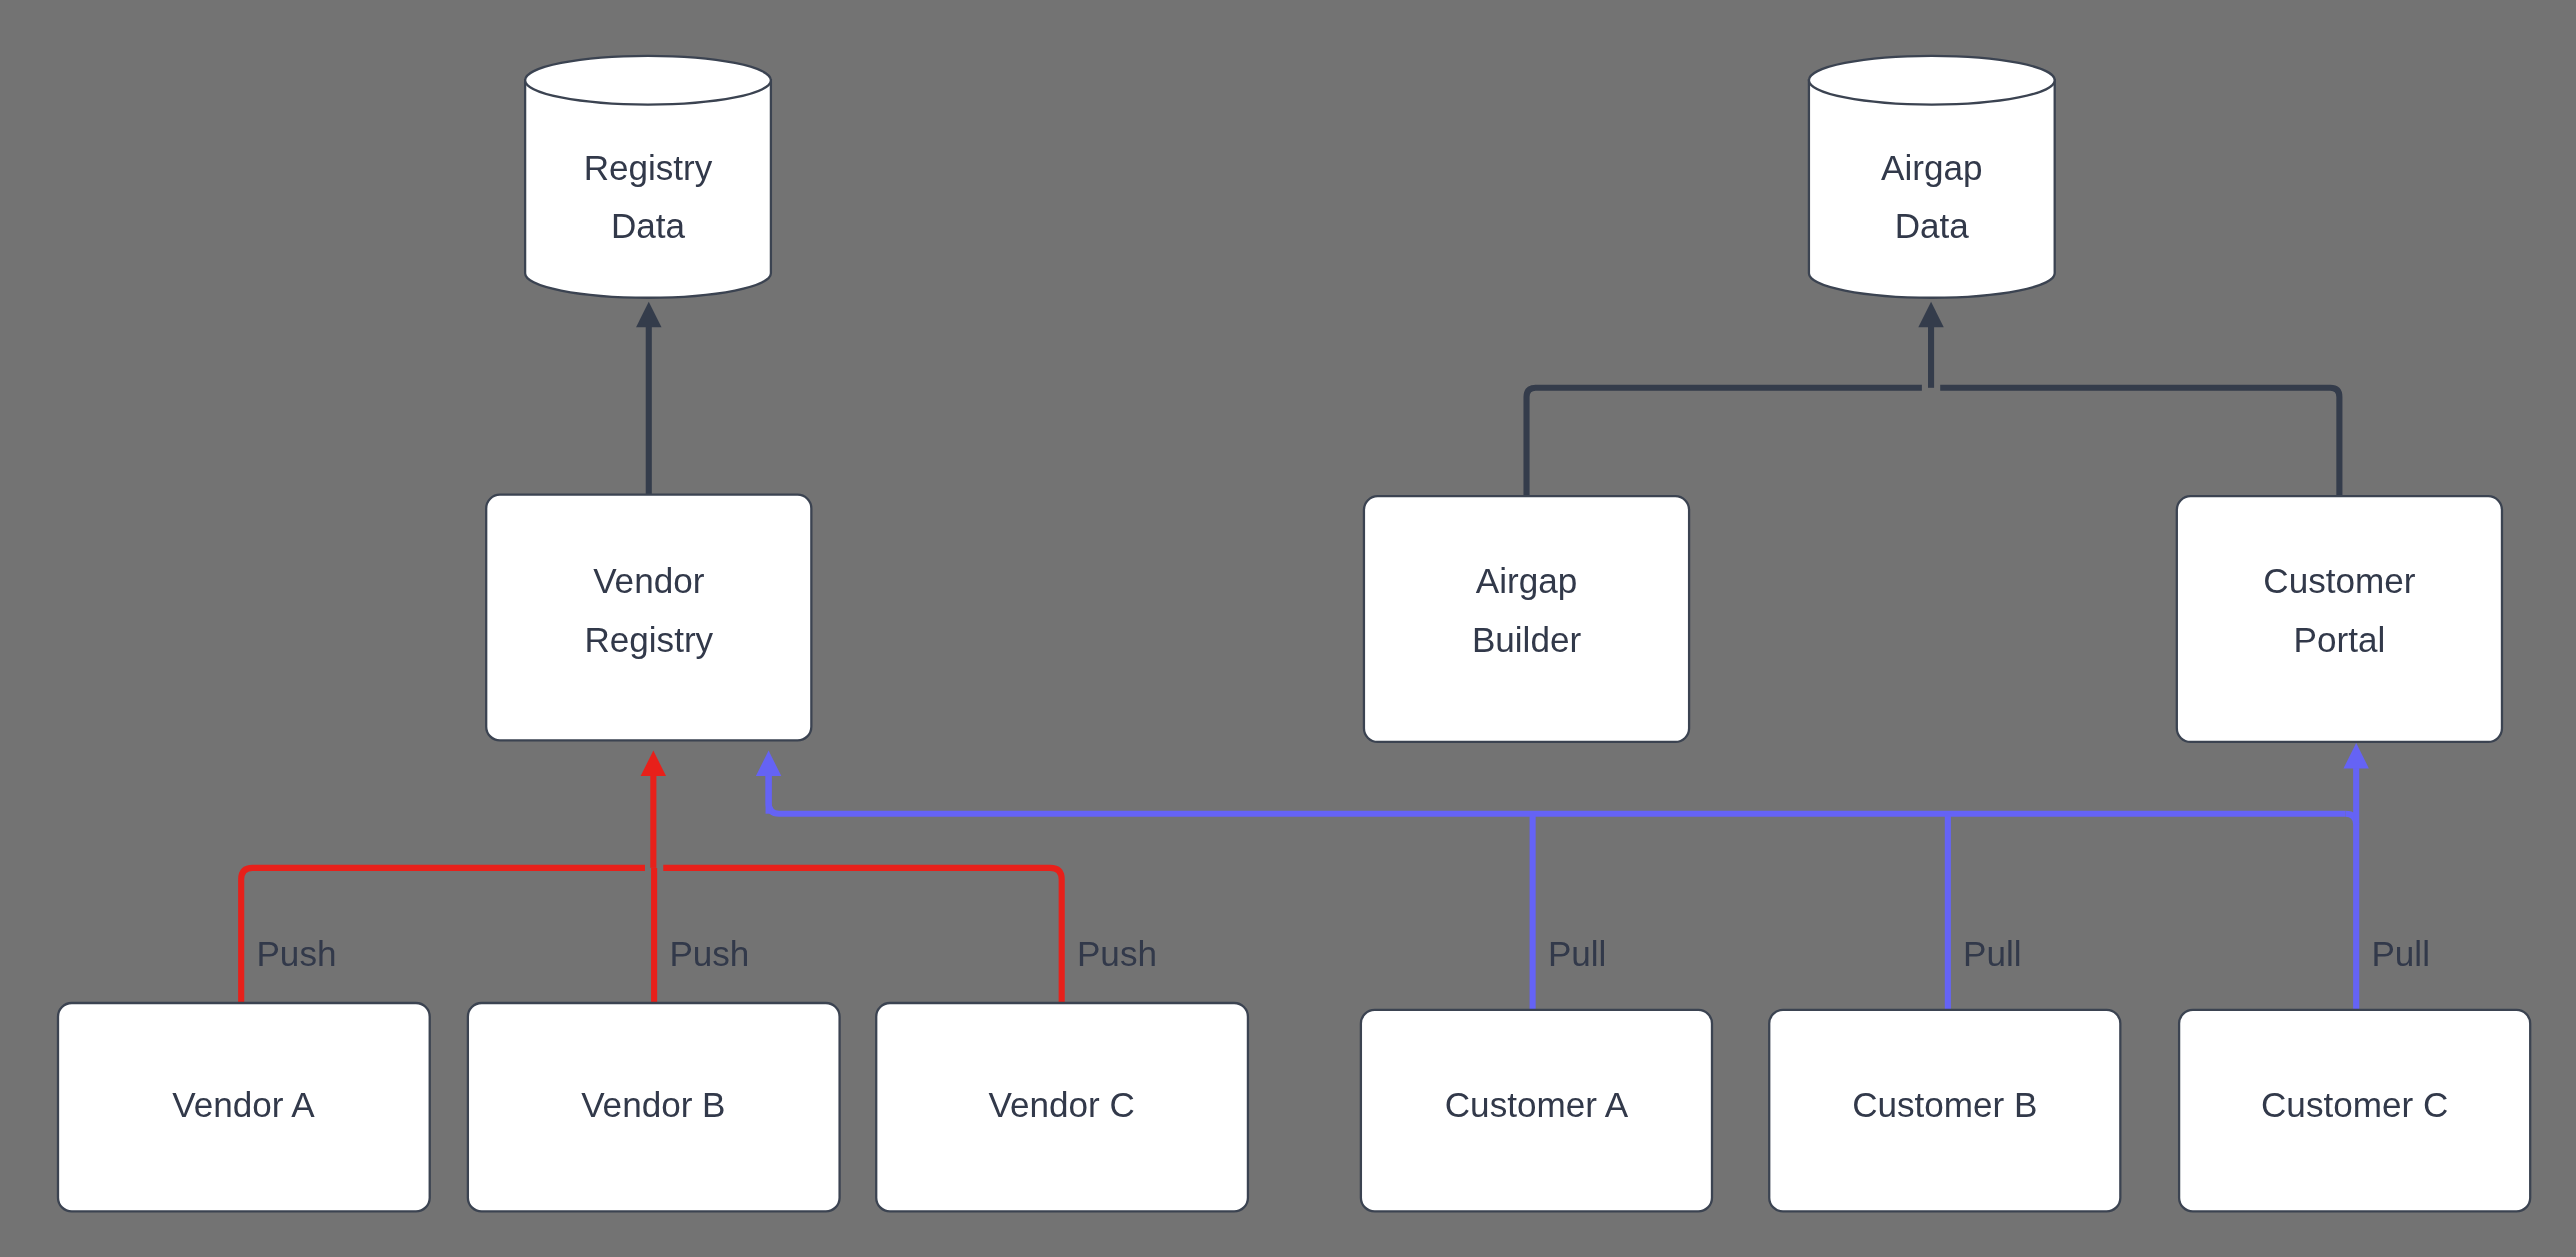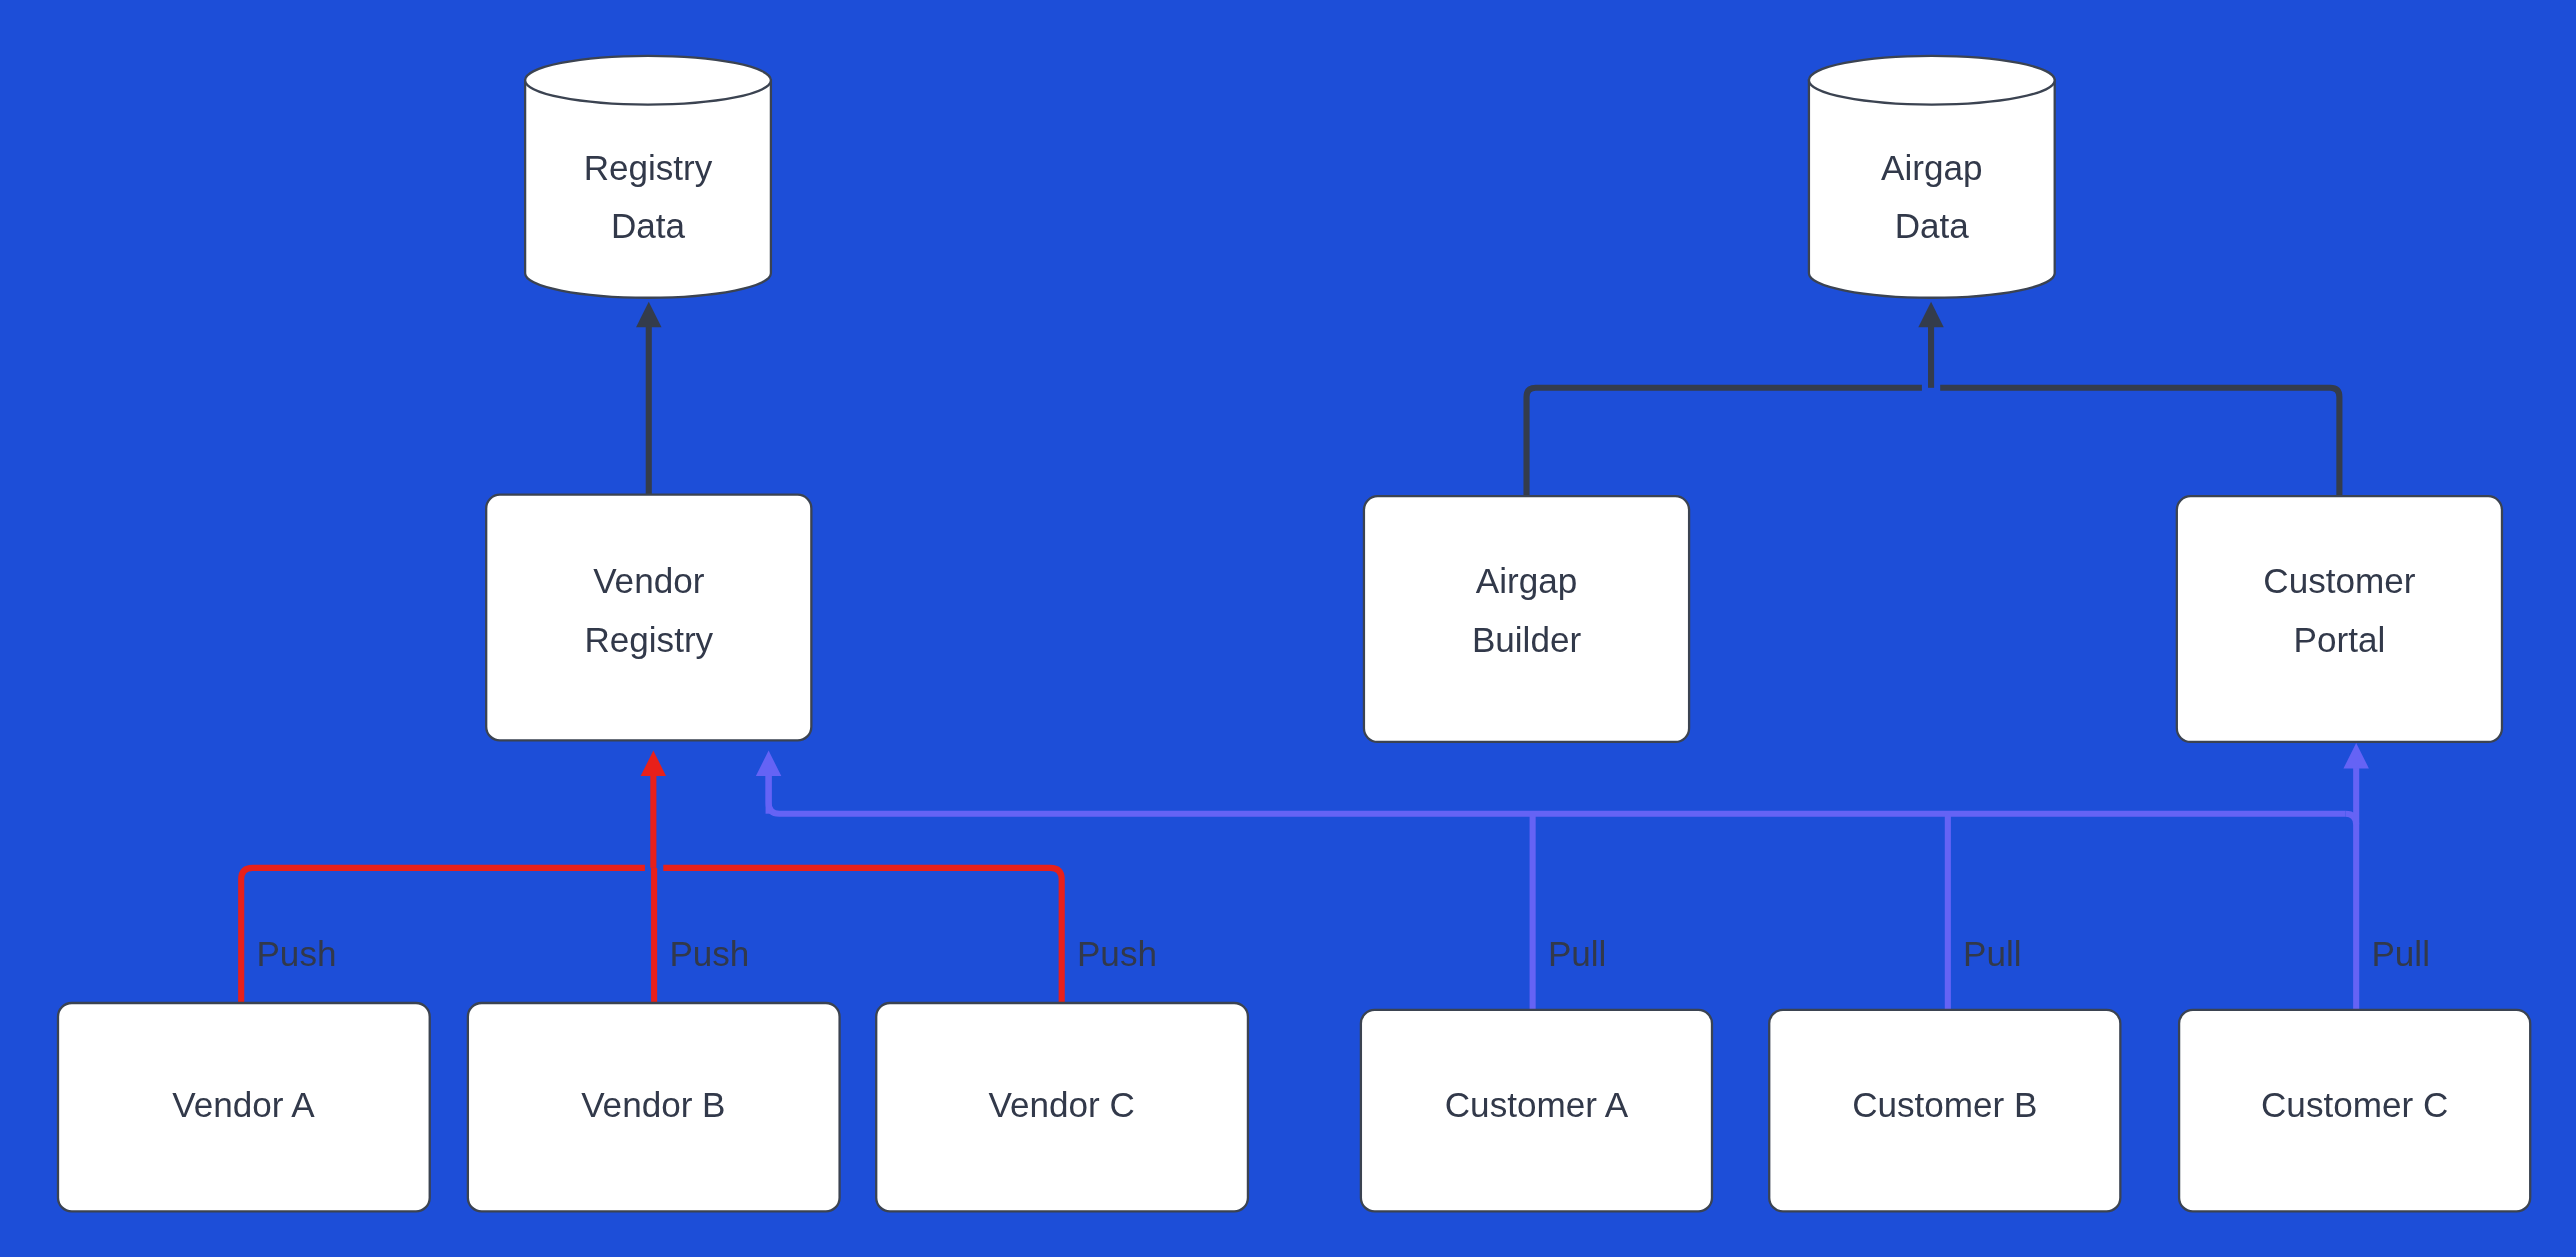--- a/index.html
+++ b/index.html
@@ -11,21 +11,21 @@
   body {
     width: 2576px;
     height: 1258px;
     font-family: "Liberation Sans", sans-serif;
     overflow: hidden;
   }
   #diagram-root {
     position: relative;
     width: 2576px;
     height: 1258px;
-    background: #1d4ed8;
+    background: #737373;
   }
   svg.diagram {
     display: block;
     width: 2576px;
     height: 1258px;
   }
   .node-shape {
     fill: #ffffff;
     stroke: #3b4351;
     stroke-width: 3;

